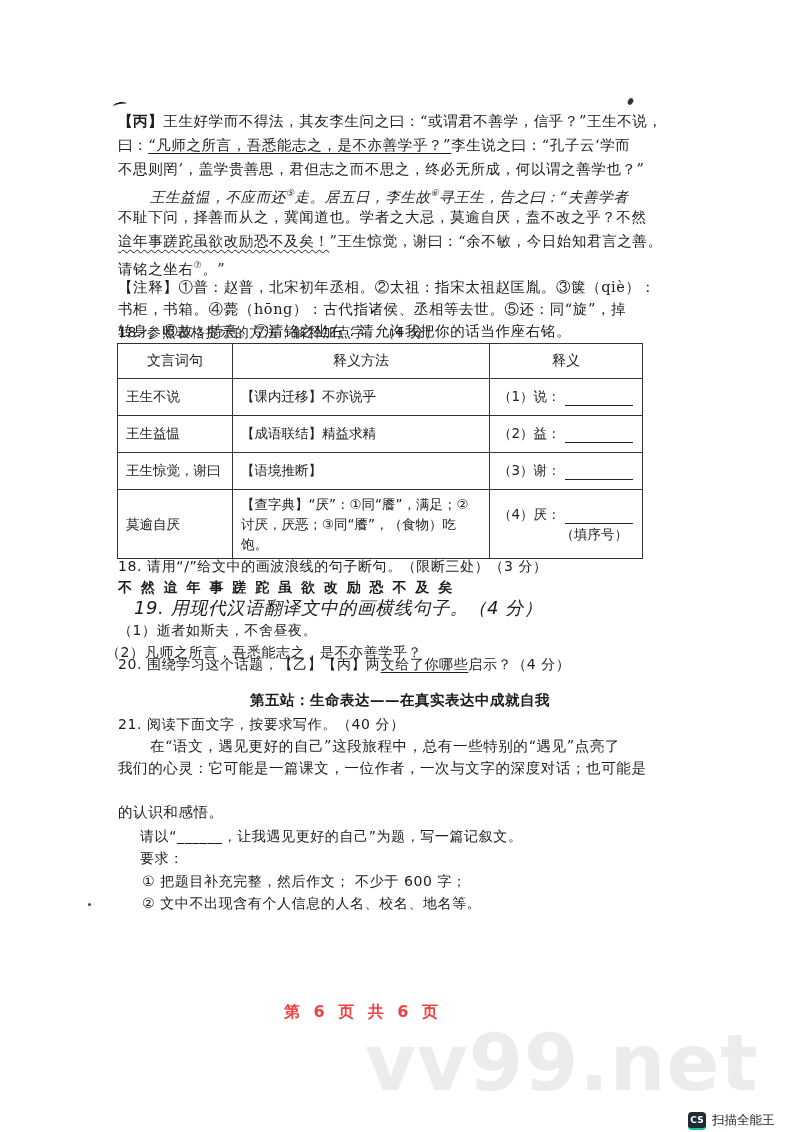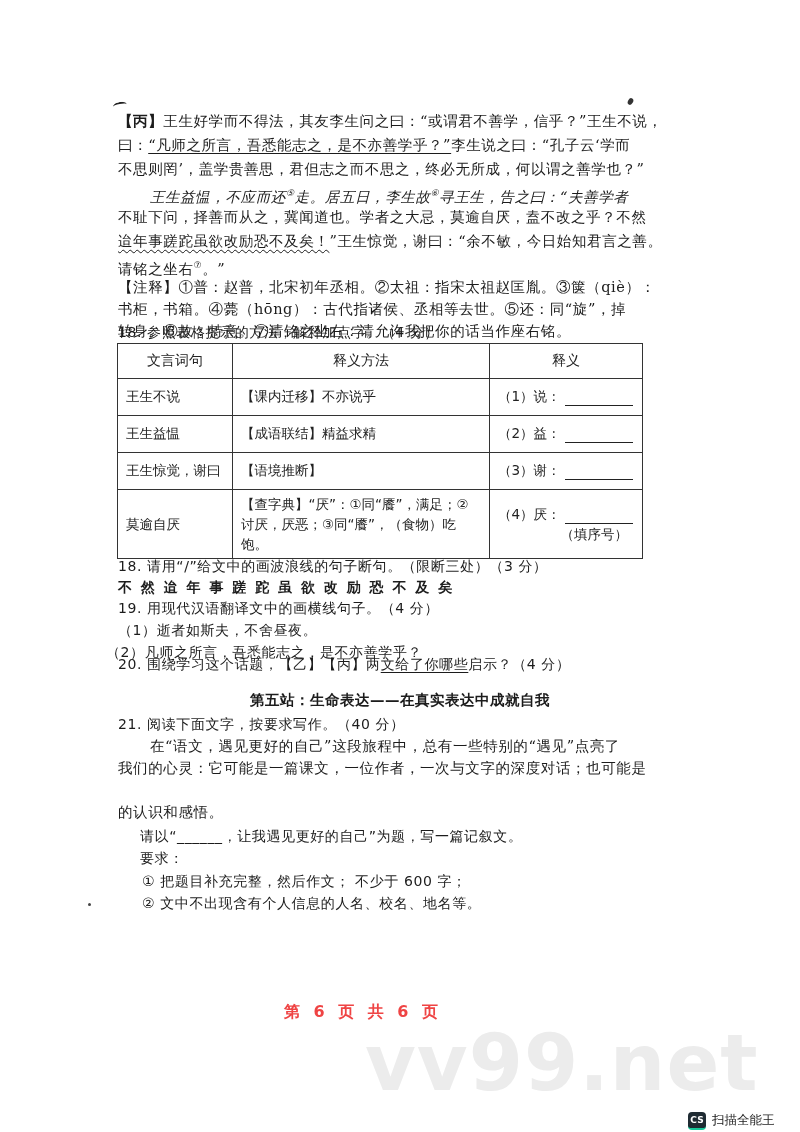--- a/index.html
+++ b/index.html
@@ -101,21 +101,21 @@
       <td>莫逾自厌</td>
       <td style="white-space:normal;">【查字典】“厌”：①同“餍”，满足；②讨厌，厌恶；③同“餍”，（食物）吃饱。</td>
       <td><span>（4）厌：</span><span class="blank"></span><span class="fill-note">（填序号）</span></td>
     </tr>
   </tbody>
     </table>
 
   <div class="line sans" style="top:533px;left:118px;font-size:14px;">18. 请用“/”给文中的画波浪线的句子断句。（限断三处）（3 分）</div>
   <div class="line" style="top:554px;left:118px;font-size:14px;letter-spacing:2px;font-weight:bold;">不 然 迨 年 事 蹉 跎 虽 欲 改 励 恐 不 及 矣</div>
 
-  <div class="line sans" style="top:575px;left:118px;font-size:14px;">19. 用现代汉语翻译文中的画横线句子。（4 分）</div>
+  <div class="line sans" style="top:575px;left:134px;font-size:18px;font-style:italic;">19. 用现代汉语翻译文中的画横线句子。（4 分）</div>
   <div class="line sans" style="top:597px;left:118px;font-size:14px;">（1）逝者如斯夫，不舍昼夜。</div>
   <div class="line sans" style="top:619px;left:106px;font-size:14px;">（2）凡师之所言，吾悉能志之，是不亦善学乎？</div>
 
   <div class="line sans" style="top:631px;left:118px;font-size:14px;">
     <span>20. 围绕学习这个话题，【乙】【丙】两</span><span class="ul">文给了你哪些</span><span>启示？（4 分）</span>
   </div>
 
   <div class="section-title">第五站：生命表达——在真实表达中成就自我</div>
 
   <div class="line sans" style="top:691px;left:118px;font-size:14px;">21. 阅读下面文字，按要求写作。（40 分）</div>

